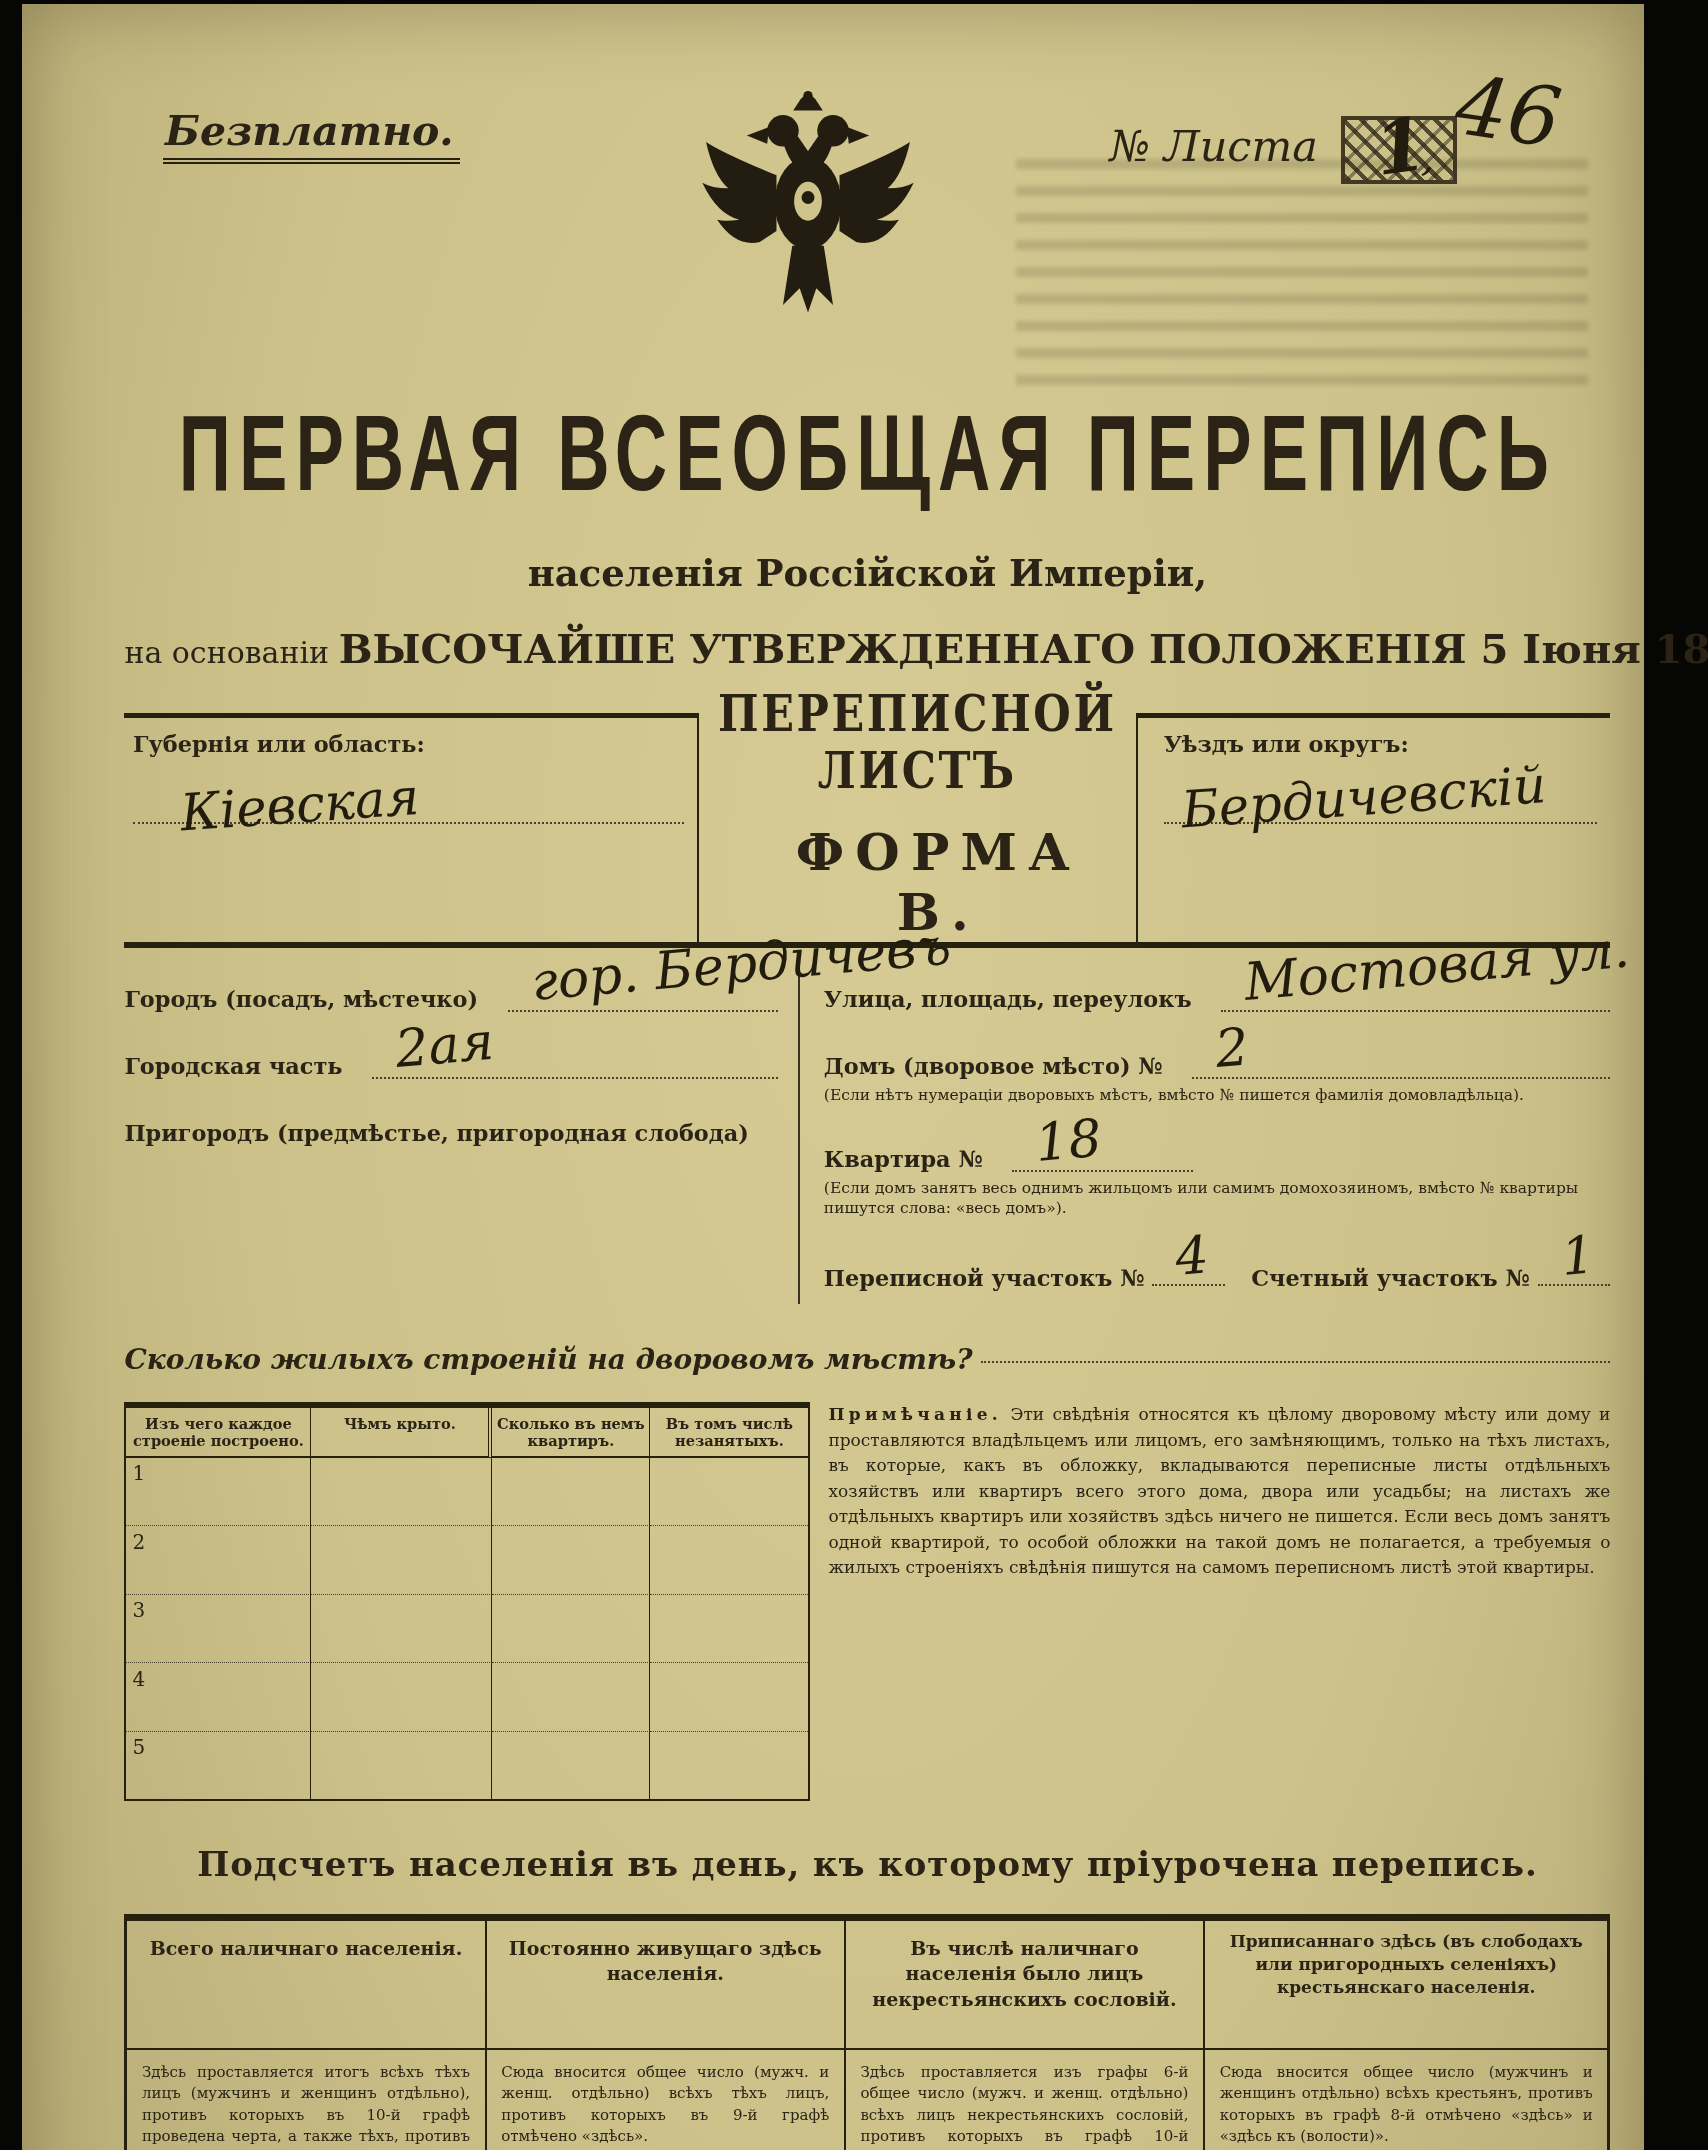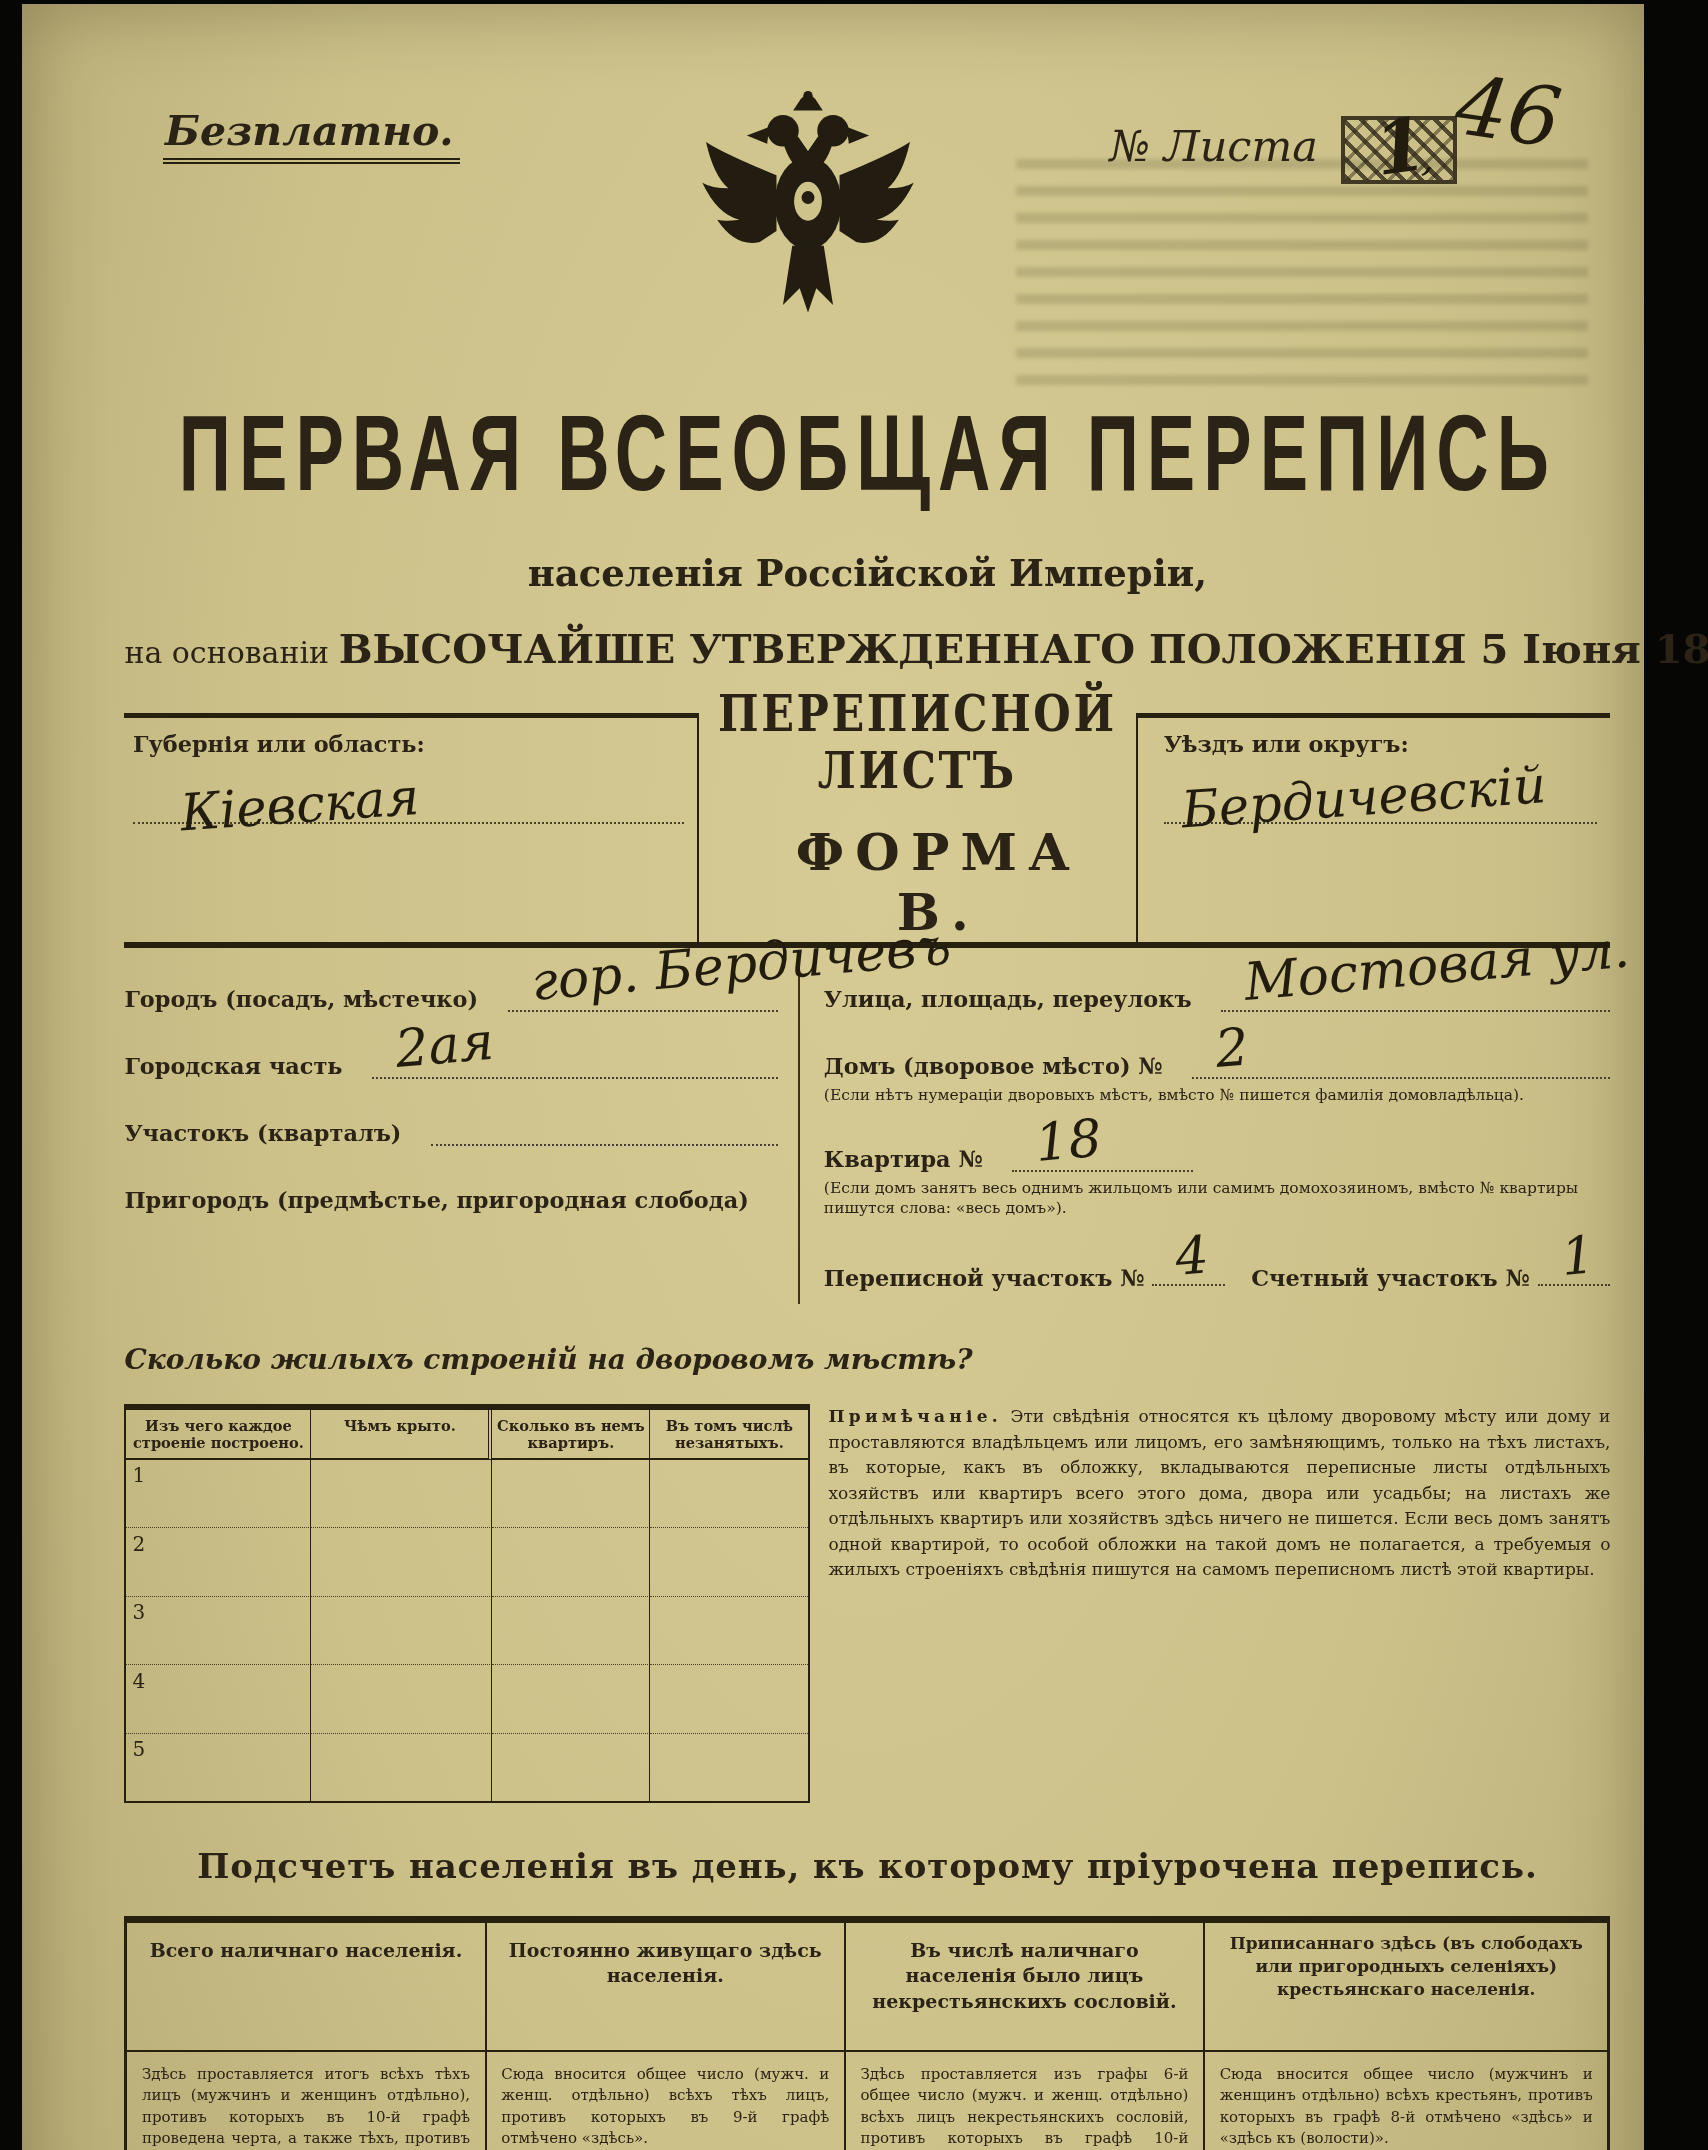--- a/index.html
+++ b/index.html
@@ -60,21 +60,21 @@
   .flabel{font-size:22.4px;font-weight:bold;white-space:nowrap;}
   .fval{flex:1;position:relative;border-bottom:2.2px dotted #46402c;height:6px;margin-left:7.7px;}
   .fval .hw{position:absolute;left:26px;bottom:-2.6px;font-size:52px;white-space:nowrap;transform:rotate(-5deg);transform-origin:left bottom;}
   .note{font-size:15.5px;margin-top:6px;line-height:1.3;}
   .districts{display:flex;align-items:baseline;margin-top:47px;}
   .districts .fval{max-width:142px;}
   .districts .flabel{margin-left:26px;}
   .districts .flabel:first-child{margin-left:0;}
 
   
-  .bq{display:flex;align-items:flex-start;margin-top:39px;flex-direction:column;}
+  .bq{display:flex;align-items:center;margin-top:39px;}
   .bqtext{font-size:28px;font-weight:bold;font-style:italic;white-space:nowrap;}
   .bq .lead{flex:1;border-bottom:2.2px dotted #46402c;margin-left:8.6px;height:4.3px;}
   .bwrap{display:flex;margin-top:26px;gap:18px;}
   .btable{flex:0 0 682px;border:2.6px solid #26200f;border-top:6px solid #26200f;display:grid;
           grid-template-columns:185px 181px 1fr 1fr;}
   .btable .h{font-size:14.6px;font-weight:bold;text-align:center;padding:6.9px 4.3px;border-bottom:2.6px solid #26200f;}
   .btable .c{border-right:1.7px solid #26200f;}
   .btable .dbl{border-right:4.3px double #26200f;}
   .btable .r{height:64px;font-size:20px;padding:3.4px 0 0 6px;border-bottom:1.7px dotted #46402c;border-right:1.7px solid #26200f;}
   .btable .lastrow{border-bottom:none;}
@@ -166,26 +166,20 @@
                 <span class="hw">гор. Бердичевъ</span>
               </span>
           </div>
           <div class="fline">
             <span class="flabel">Городская часть</span>
             <span class="fval">
                 <span class="hw">2ая</span>
               </span>
           </div>
           <div class="fline">
-            <span class="flabel">Участокъ (кварталъ)</span>
-            <span class="fval">
-                <span class="hw"></span>
-              </span>
-          </div>
-          <div class="fline">
             <span class="flabel">Пригородъ (предмѣстье, пригородная слобода)</span>
             <span class="fval">
                 <span class="hw"></span>
               </span>
           </div>
         </div>
         <div class="addrR">
           <div class="fline">
             <span class="flabel">Улица, площадь, переулокъ</span>
             <span class="fval">

